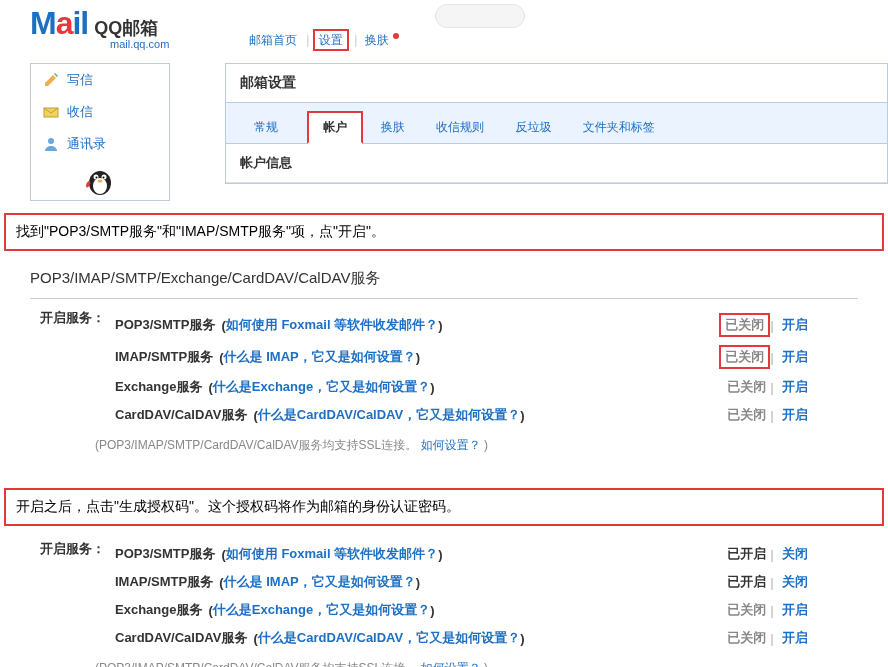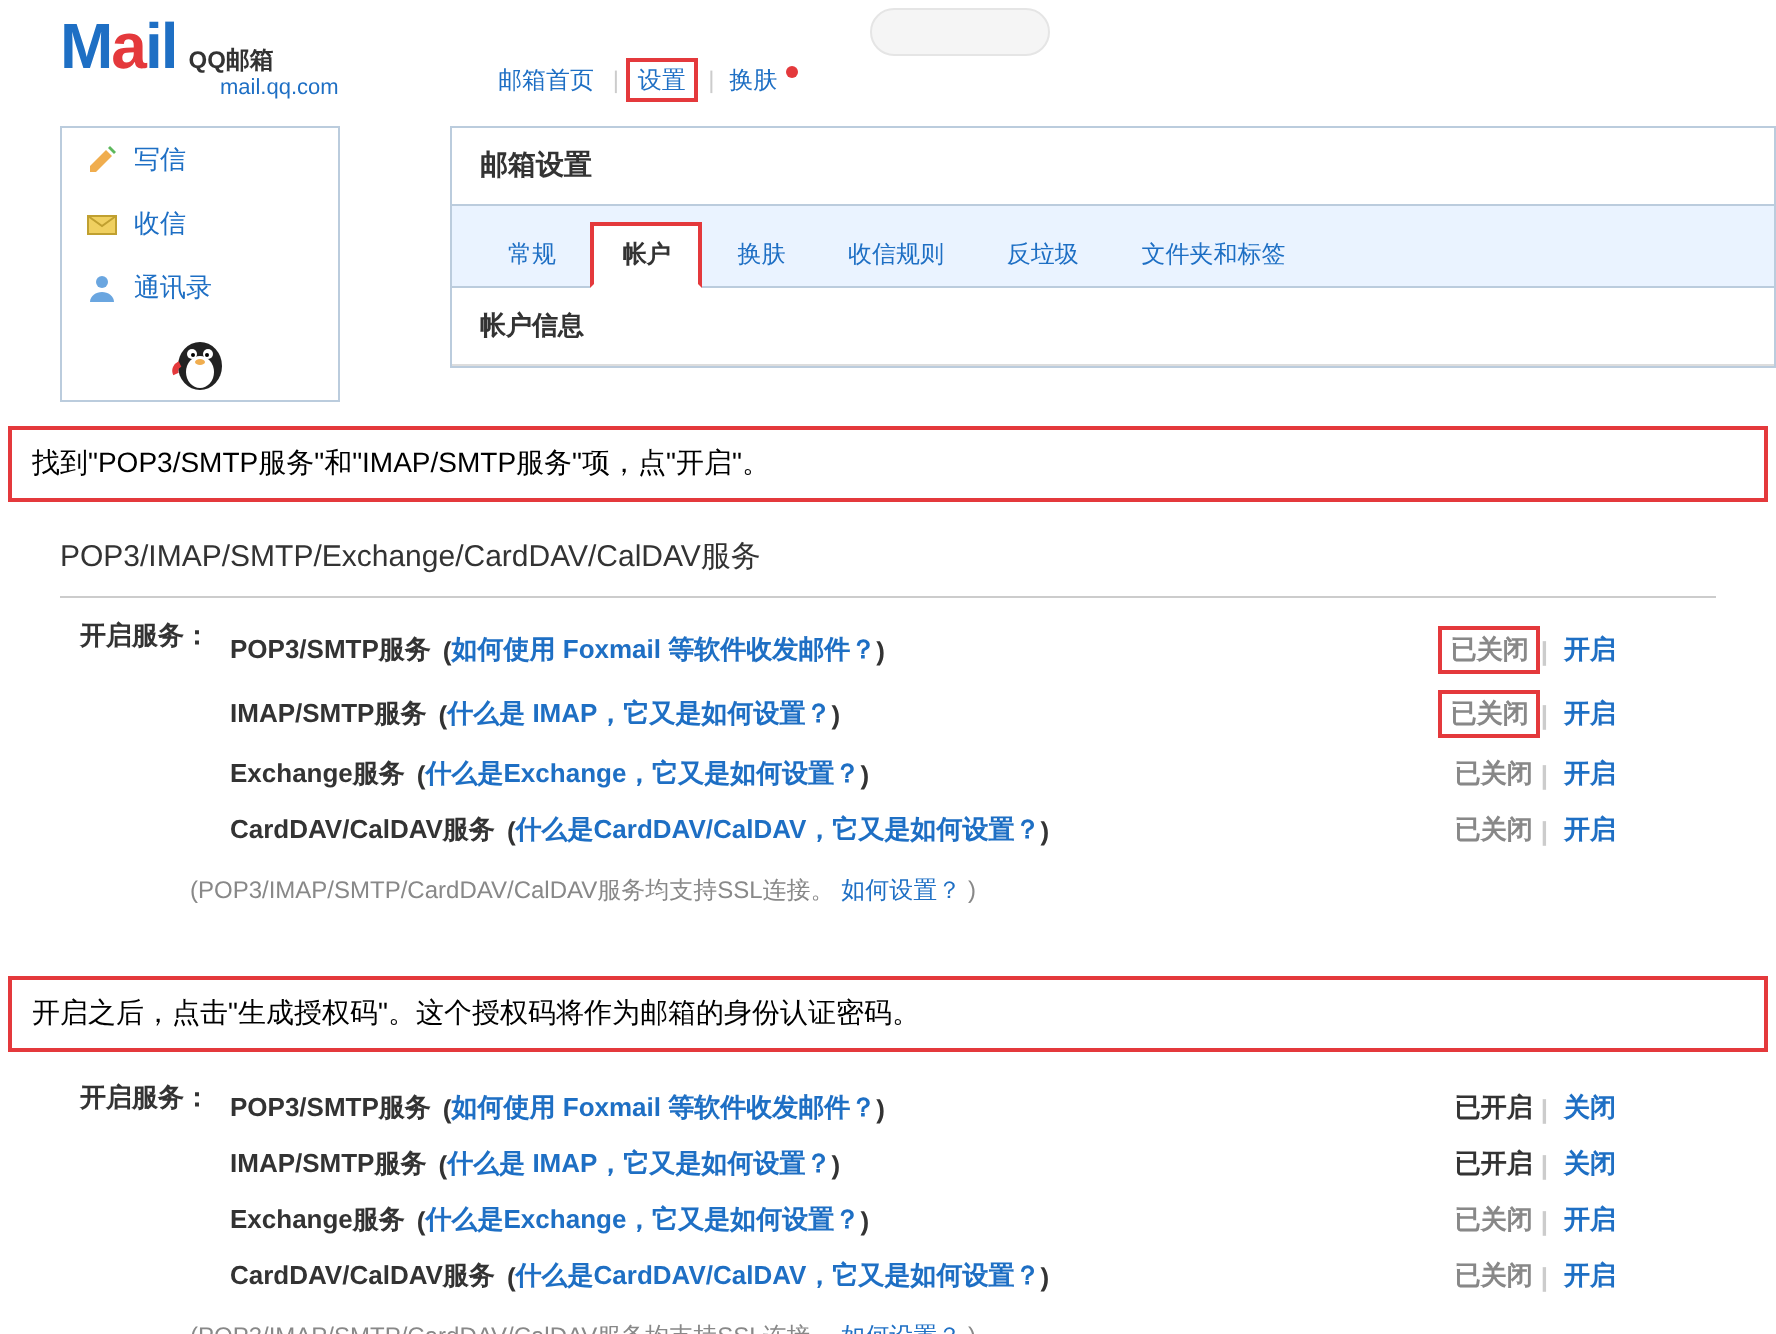--- a/index.html
+++ b/index.html
@@ -4,41 +4,41 @@
 <style>
 * { box-sizing: border-box; margin: 0; padding: 0; }
 body { font-family: "Microsoft YaHei", Arial, sans-serif; font-size: 12px; color: #333; background: #fff; width: 888px; }
 a { color: #1e6fc4; text-decoration: none; cursor: pointer; }
 
 .header { position: relative; height: 55px; padding: 5px 0 0 30px; }
 .logo { display: inline-flex; align-items: baseline; }
 .logo-mail { font-size: 32px; font-weight: bold; color: #1e6fc4; font-family: Arial; letter-spacing: -1px; }
 .logo-oil { color: #1e6fc4; }
 .logo-m { color: #1e6fc4; }
-.cn-label { font-size: 12px; color: #333; margin-left: 6px; font-weight: bold; }
+.cn-label { font-size: 18px; color: #333; margin-left: 6px; font-weight: bold; }
 .sub-domain { display: block; font-size: 11px; color: #1e6fc4; margin-top: -4px; margin-left: 80px; }
 .top-nav { position: absolute; left: 245px; top: 32px; }
 .top-nav a { color: #1e6fc4; font-size: 12px; margin-right: 2px; padding: 2px 4px; }
 .red-border { border: 2px solid #e4393c; }
 .red-dot { display: inline-block; width: 6px; height: 6px; border-radius: 50%; background: #e4393c; vertical-align: super; margin-left: -2px; }
 .top-pill { position: absolute; left: 435px; top: 4px; width: 90px; height: 24px; border: 1px solid #e5e5e5; border-radius: 12px; background: #f5f5f5; }
 
 .layout { margin: 8px 0 0 30px; }
 .sidebar { float: left; width: 140px; border: 1px solid #bcd; background: #fff; }
 .side-link { display: flex; align-items: center; padding: 7px 12px; color: #1e6fc4; font-size: 13px; border-bottom: 0; }
 .side-icon { width: 16px; height: 16px; margin-right: 8px; }
 .side-penguin { height: 40px; display: flex; align-items: center; justify-content: center; background: #fff; }
 
 .main { margin-left: 195px; }
 .panel { border: 1px solid #bcd; }
 .panel-title { padding: 10px 14px; font-size: 14px; font-weight: bold; background: #fff; border-bottom: 1px solid #bcd; }
 .tabs { background: #eaf3ff; padding: 8px 14px 0 14px; border-bottom: 1px solid #bcd; }
 .tab { display: inline-block; padding: 6px 14px; color: #1e6fc4; cursor: pointer; }
 .tab.active { background: #fff; border: 2px solid #bcd; border-bottom: 2px solid #fff; position: relative; margin-bottom: -1px; color: #333; font-weight: bold; }
-.tab.active.red { border: 2px solid #e4393c; border-bottom: 2px solid #fff; }
+.tab.active.red { border: 2px solid #e4393c; border-bottom: 2px solid #fff; margin-left: 12px; }
 .sub-head { padding: 10px 14px; font-weight: bold; font-size: 13px; border-bottom: 1px solid #ddd; }
 
 .instr { clear: both; margin: 12px 4px 8px 4px; border: 2px solid #e4393c; padding: 8px 10px; font-size: 14px; color: #000; }
 
 .svc-head { margin: 8px 30px 6px 30px; padding: 10px 0; border-bottom: 1px solid #ccc; font-weight: normal; font-size: 15px; }
 .svc-row { display: flex; margin: 0 30px; padding: 4px 0; font-size: 13px; font-weight: bold; }
 .svc-label { width: 85px; text-align: right; padding-right: 10px; color: #333; }
 .svc-body { flex: 1; }
 .svc-line { display: flex; align-items: center; padding: 4px 0; }
 .svc-name { color: #333; margin-right: 6px; }

